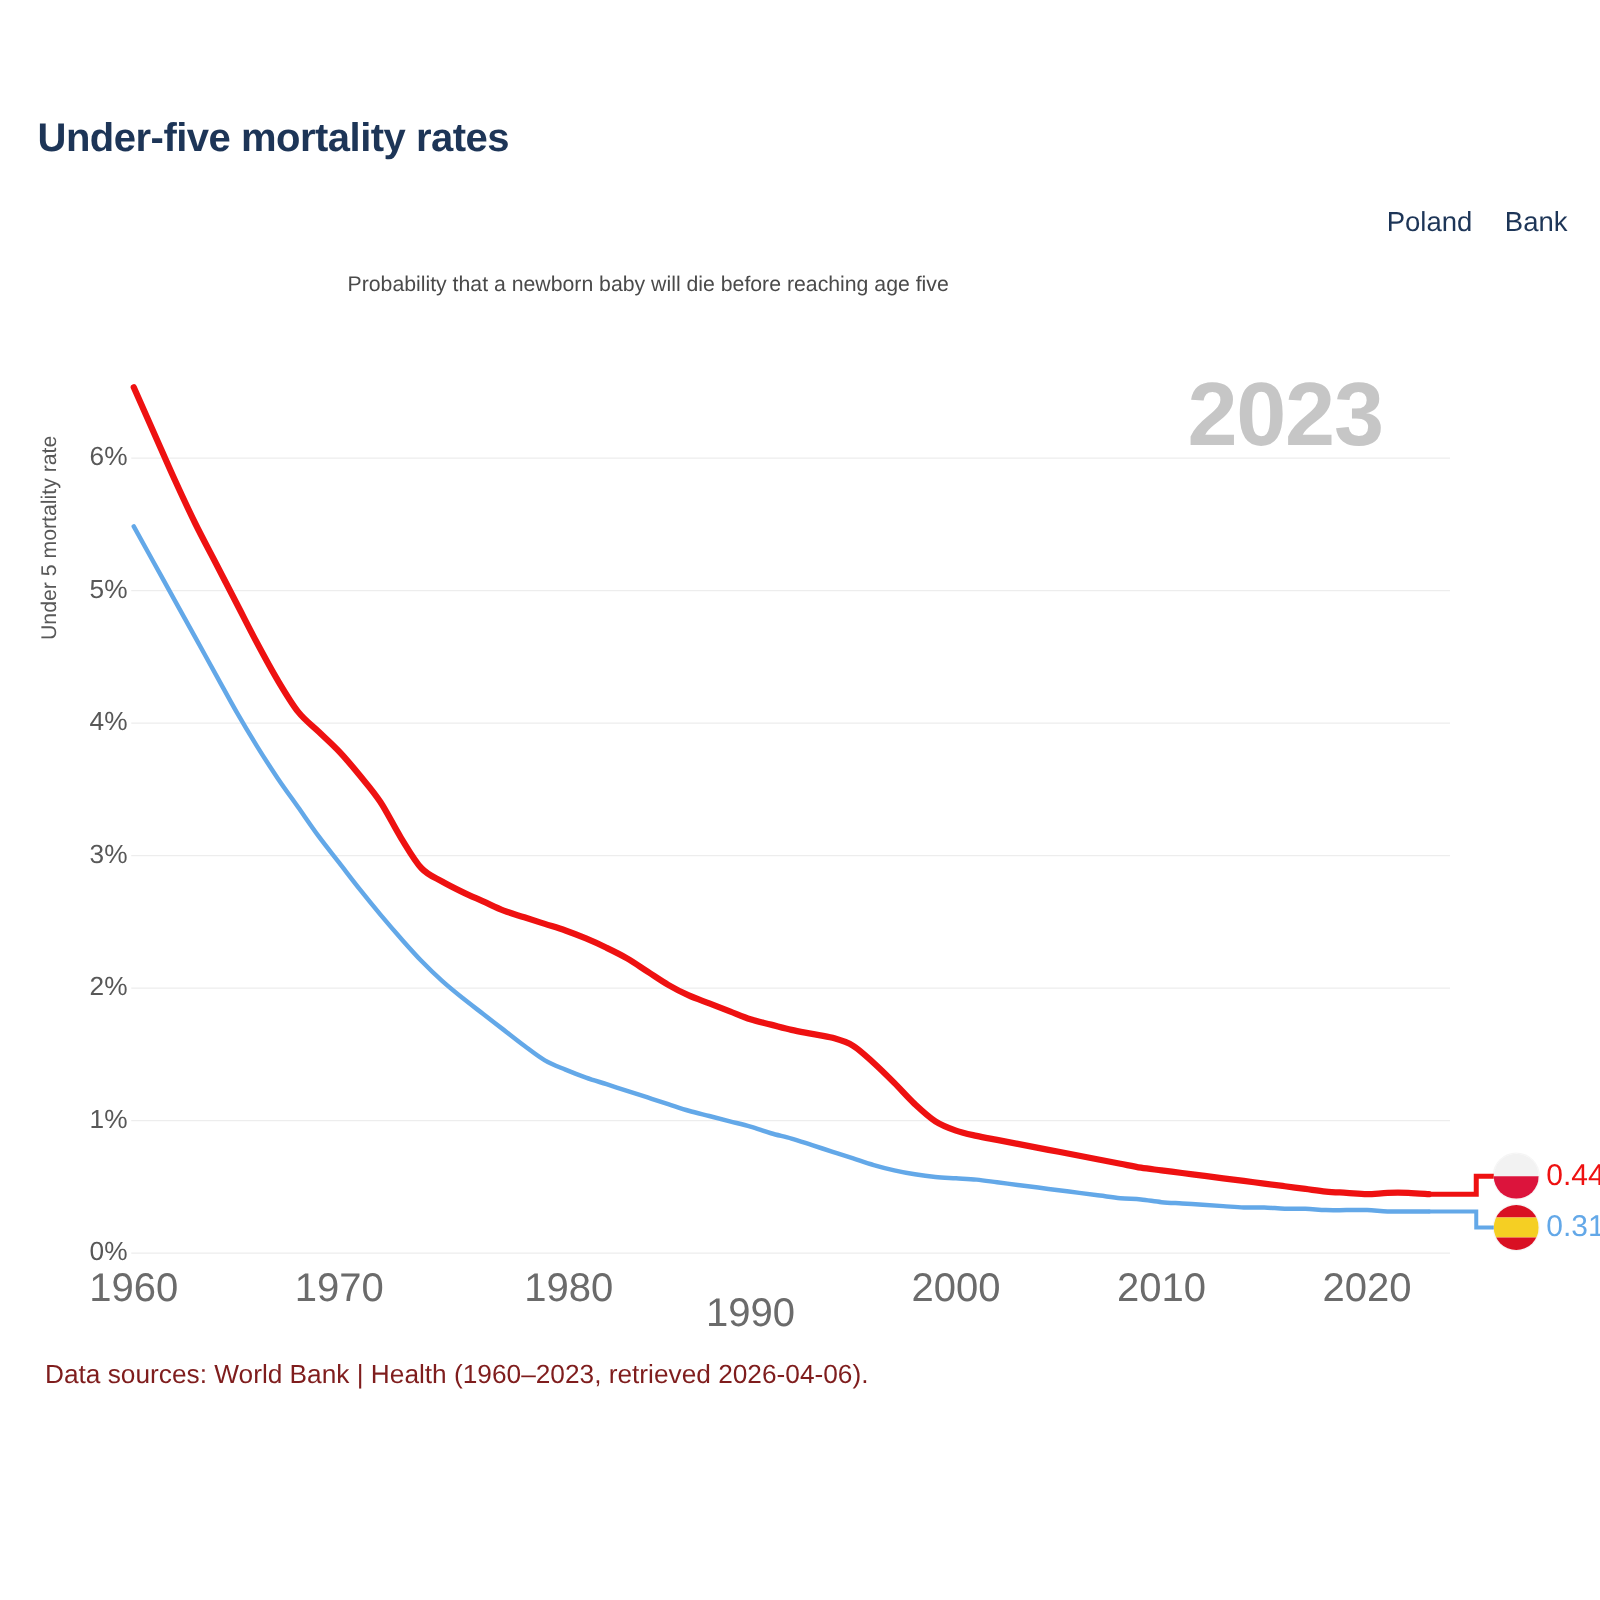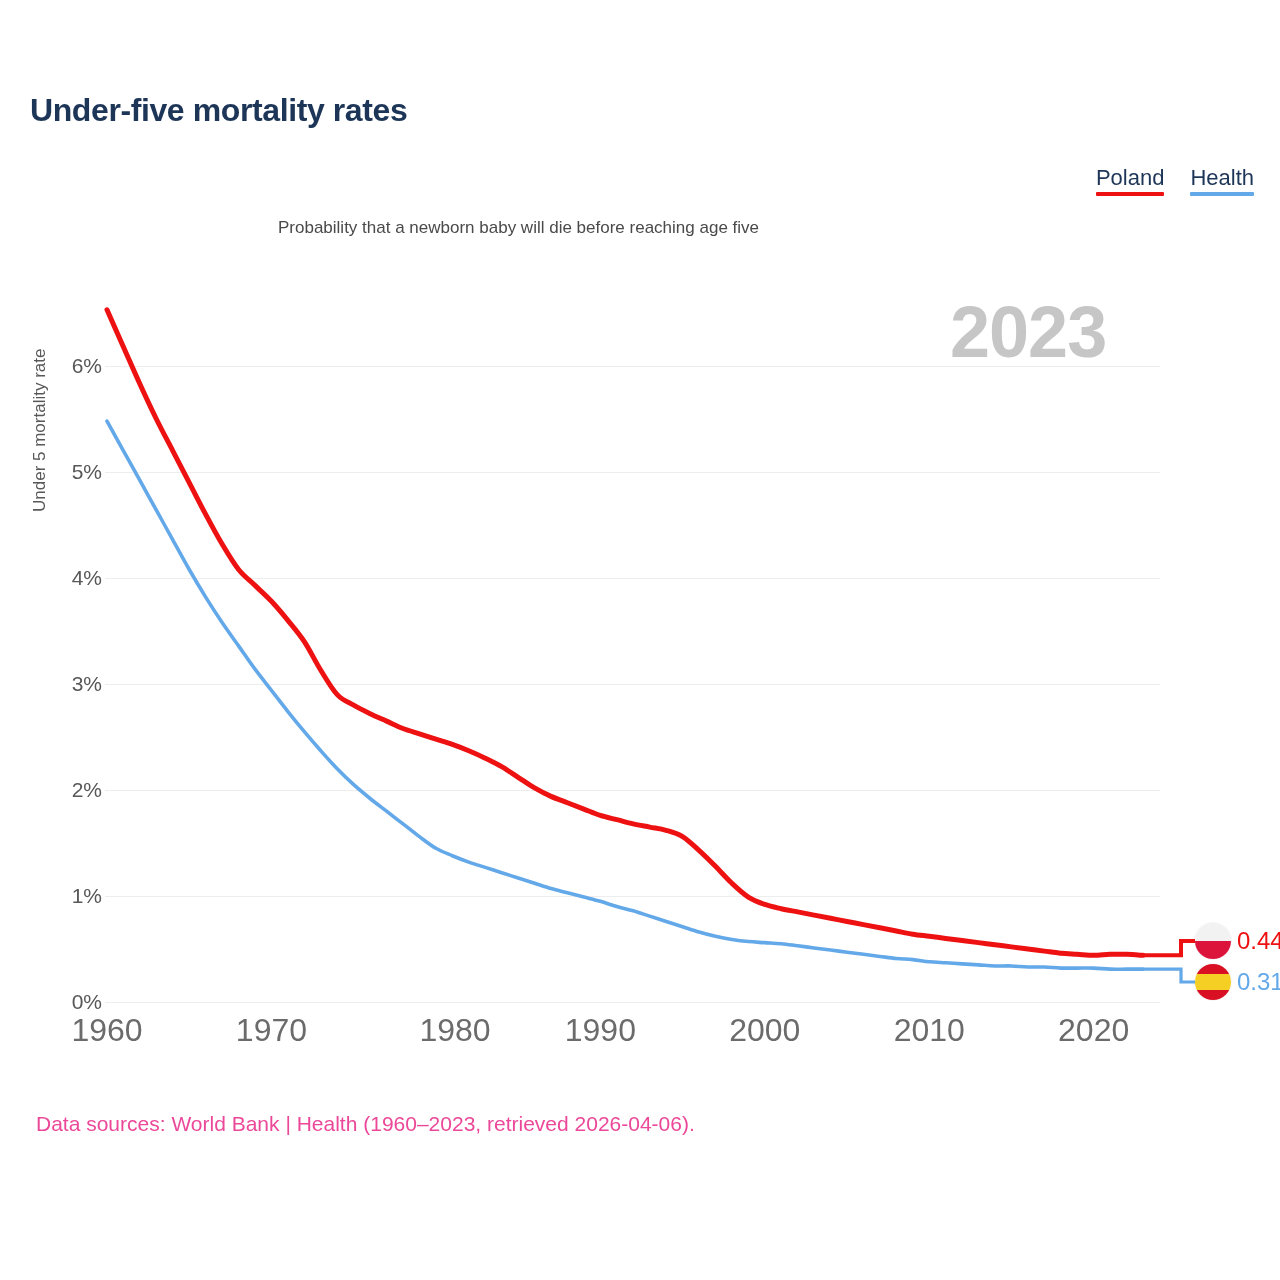--- a/index.html
+++ b/index.html
@@ -12,21 +12,21 @@
 
   .title{
     position:absolute;left:30px;top:92px;
     font-size:32px;font-weight:bold;color:#1d3557;
     letter-spacing:-0.4px;
   }
   .legend{
     position:absolute;right:26px;top:166px;
     display:flex;gap:26px;align-items:flex-end;
   }
-  .legend-item{display:flex;flex-direction:column;align-items:center;}
+  .legend-item{display:flex;flex-direction:row;align-items:center;}
   .legend-label{font-size:22px;color:#1d3557;line-height:1.05;}
   .legend-rule{height:4px;width:100%;margin-top:3px;border-radius:1px;}
 
   .subtitle{
     position:absolute;left:278px;top:218px;
     font-size:17px;color:#4a4a4a;
   }
 
   .watermark{
     position:absolute;left:950px;top:296px;
@@ -59,39 +59,39 @@
   .endpoint{position:absolute;display:flex;align-items:center;gap:6px;}
   .flag{
     width:36px;height:36px;border-radius:50%;overflow:hidden;
     flex:0 0 36px;position:relative;
     box-shadow:0 0 0 1px rgba(0,0,0,0.04);
   }
   .flag .band{position:absolute;left:0;width:100%;}
   .endval{font-size:24px;white-space:nowrap;}
 
   .footer{
-    position:absolute;left:36px;top:1108px;
-    font-size:21px;color:#ec4899;line-height:1.55;
+    position:absolute;left:36px;top:1084px;
+    font-size:21px;color:#7f1d1d;line-height:1.55;
   }
   .footer div{white-space:nowrap;}
 </style>
 </head>
 <body>
 
 <div id="chart-root">
 
   <div class="title">Under-five mortality rates</div>
 
   <div class="legend">
     <div class="legend-item">
       <span class="legend-label">Poland</span>
       <span class="legend-rule" style="background:#ee1111"></span>
     </div>
     <div class="legend-item">
-      <span class="legend-label">Health</span>
+      <span class="legend-label">Bank</span>
       <span class="legend-rule" style="background:#63a8e8"></span>
     </div>
   </div>
 
   <div class="subtitle">Probability that a newborn baby will die before reaching age five</div>
   <div class="watermark">2023</div>
 
   <div class="ylabel">Under 5 mortality rate</div>
 
   <div class="plot">
@@ -110,21 +110,21 @@
         <div class="ytick" style="top: 490px;">2%</div>
         <div class="ytick" style="top: 384px;">3%</div>
         <div class="ytick" style="top: 278px;">4%</div>
         <div class="ytick" style="top: 172px;">5%</div>
         <div class="ytick" style="top: 66px;">6%</div>
       </div>
     <div id="xticks">
         <div class="xtick" style="left: 2px;">1960</div>
         <div class="xtick" style="left: 166.444px;">1970</div>
         <div class="xtick" style="left: 350px;">1980</div>
-        <div class="xtick" style="left: 495.333px;">1990</div>
+        <div class="xtick" style="left: 495.333px; margin-top: 20px;">1990</div>
         <div class="xtick" style="left: 659.778px;">2000</div>
         <div class="xtick" style="left: 824.222px;">2010</div>
         <div class="xtick" style="left: 988.667px;">2020</div>
       </div>
     <svg class="lines" id="series-svg" width="1055" height="702">
         <path d="M2.00,9.82 C4.74,16.00 12.96,34.55 18.44,46.92 C23.93,59.29 29.41,72.01 34.89,84.02 C40.37,96.03 45.85,107.87 51.33,119.00 C56.81,130.13 62.30,140.20 67.78,150.80 C73.26,161.40 78.74,172.00 84.22,182.60 C89.70,193.20 95.19,204.15 100.67,214.40 C106.15,224.65 111.63,234.89 117.11,244.08 C122.59,253.27 128.07,262.63 133.56,269.52 C139.04,276.41 144.52,280.12 150.00,285.42 C155.48,290.72 160.96,295.49 166.44,301.32 C171.93,307.15 177.41,313.69 182.89,320.40 C188.37,327.11 193.85,333.30 199.33,341.60 C204.81,349.90 210.30,361.39 215.78,370.22 C221.26,379.05 226.74,388.77 232.22,394.60 C237.70,400.43 243.19,402.02 248.67,405.20 C254.15,408.38 259.63,411.03 265.11,413.68 C270.59,416.33 276.07,418.63 281.56,421.10 C287.04,423.57 292.52,426.40 298.00,428.52 C303.48,430.64 308.96,432.05 314.44,433.82 C319.93,435.59 325.41,437.35 330.89,439.12 C336.37,440.89 341.85,442.48 347.33,444.42 C352.81,446.36 358.30,448.48 363.78,450.78 C369.26,453.08 374.74,455.55 380.22,458.20 C385.70,460.85 391.19,463.50 396.67,466.68 C402.15,469.86 407.63,473.75 413.11,477.28 C418.59,480.81 424.07,484.70 429.56,487.88 C435.04,491.06 440.52,493.89 446.00,496.36 C451.48,498.83 456.96,500.60 462.44,502.72 C467.93,504.84 473.41,506.96 478.89,509.08 C484.37,511.20 489.85,513.67 495.33,515.44 C500.81,517.21 506.30,518.27 511.78,519.68 C517.26,521.09 522.74,522.68 528.22,523.92 C533.70,525.16 539.19,526.04 544.67,527.10 C550.15,528.16 555.63,528.69 561.11,530.28 C566.59,531.87 572.07,533.28 577.56,536.64 C583.04,540.00 588.52,545.47 594.00,550.42 C599.48,555.37 604.96,560.84 610.44,566.32 C615.93,571.80 621.41,578.16 626.89,583.28 C632.37,588.40 637.85,593.53 643.33,597.06 C648.81,600.59 654.30,602.54 659.78,604.48 C665.26,606.42 670.74,607.48 676.22,608.72 C681.70,609.96 687.19,610.84 692.67,611.90 C698.15,612.96 703.63,614.02 709.11,615.08 C714.59,616.14 720.07,617.20 725.56,618.26 C731.04,619.32 736.52,620.38 742.00,621.44 C747.48,622.50 752.96,623.56 758.44,624.62 C763.93,625.68 769.41,626.74 774.89,627.80 C780.37,628.86 785.85,629.92 791.33,630.98 C796.81,632.04 802.30,633.28 807.78,634.16 C813.26,635.04 818.74,635.57 824.22,636.28 C829.70,636.99 835.19,637.69 840.67,638.40 C846.15,639.11 851.63,639.81 857.11,640.52 C862.59,641.23 868.07,641.93 873.56,642.64 C879.04,643.35 884.52,644.05 890.00,644.76 C895.48,645.47 900.96,646.17 906.44,646.88 C911.93,647.59 917.41,648.29 922.89,649.00 C928.37,649.71 933.85,650.41 939.33,651.12 C944.81,651.83 950.30,652.71 955.78,653.24 C961.26,653.77 966.74,653.95 972.22,654.30 C977.70,654.65 983.19,655.36 988.67,655.36 C994.15,655.36 999.63,654.48 1005.11,654.30 C1010.59,654.12 1016.07,654.12 1021.56,654.30 C1027.04,654.48 1035.26,655.18 1038.00,655.36" fill="none" stroke="#ee1111" stroke-width="5" stroke-linecap="round" stroke-linejoin="round"></path>
         <path d="M2.00,121.12 C4.74,126.07 12.96,140.91 18.44,150.80 C23.93,160.69 29.41,170.59 34.89,180.48 C40.37,190.37 45.85,200.27 51.33,210.16 C56.81,220.05 62.30,229.95 67.78,239.84 C73.26,249.73 78.74,259.98 84.22,269.52 C89.70,279.06 95.19,288.25 100.67,297.08 C106.15,305.91 111.63,314.39 117.11,322.52 C122.59,330.65 128.07,338.07 133.56,345.84 C139.04,353.61 144.52,361.74 150.00,369.16 C155.48,376.58 160.96,383.29 166.44,390.36 C171.93,397.43 177.41,404.67 182.89,411.56 C188.37,418.45 193.85,425.16 199.33,431.70 C204.81,438.24 210.30,444.60 215.78,450.78 C221.26,456.96 226.74,463.15 232.22,468.80 C237.70,474.45 243.19,479.75 248.67,484.70 C254.15,489.65 259.63,494.06 265.11,498.48 C270.59,502.90 276.07,506.96 281.56,511.20 C287.04,515.44 292.52,519.68 298.00,523.92 C303.48,528.16 308.96,532.58 314.44,536.64 C319.93,540.70 325.41,545.12 330.89,548.30 C336.37,551.48 341.85,553.42 347.33,555.72 C352.81,558.02 358.30,560.14 363.78,562.08 C369.26,564.02 374.74,565.61 380.22,567.38 C385.70,569.15 391.19,570.91 396.67,572.68 C402.15,574.45 407.63,576.21 413.11,577.98 C418.59,579.75 424.07,581.51 429.56,583.28 C435.04,585.05 440.52,586.99 446.00,588.58 C451.48,590.17 456.96,591.41 462.44,592.82 C467.93,594.23 473.41,595.65 478.89,597.06 C484.37,598.47 489.85,599.71 495.33,601.30 C500.81,602.89 506.30,605.01 511.78,606.60 C517.26,608.19 522.74,609.25 528.22,610.84 C533.70,612.43 539.19,614.37 544.67,616.14 C550.15,617.91 555.63,619.67 561.11,621.44 C566.59,623.21 572.07,624.97 577.56,626.74 C583.04,628.51 588.52,630.45 594.00,632.04 C599.48,633.63 604.96,635.04 610.44,636.28 C615.93,637.52 621.41,638.58 626.89,639.46 C632.37,640.34 637.85,641.05 643.33,641.58 C648.81,642.11 654.30,642.29 659.78,642.64 C665.26,642.99 670.74,643.17 676.22,643.70 C681.70,644.23 687.19,645.11 692.67,645.82 C698.15,646.53 703.63,647.23 709.11,647.94 C714.59,648.65 720.07,649.35 725.56,650.06 C731.04,650.77 736.52,651.47 742.00,652.18 C747.48,652.89 752.96,653.59 758.44,654.30 C763.93,655.01 769.41,655.71 774.89,656.42 C780.37,657.13 785.85,658.01 791.33,658.54 C796.81,659.07 802.30,659.07 807.78,659.60 C813.26,660.13 818.74,661.19 824.22,661.72 C829.70,662.25 835.19,662.43 840.67,662.78 C846.15,663.13 851.63,663.49 857.11,663.84 C862.59,664.19 868.07,664.55 873.56,664.90 C879.04,665.25 884.52,665.78 890.00,665.96 C895.48,666.14 900.96,665.78 906.44,665.96 C911.93,666.14 917.41,666.84 922.89,667.02 C928.37,667.20 933.85,666.84 939.33,667.02 C944.81,667.20 950.30,667.90 955.78,668.08 C961.26,668.26 966.74,668.08 972.22,668.08 C977.70,668.08 983.19,667.90 988.67,668.08 C994.15,668.26 999.63,668.96 1005.11,669.14 C1010.59,669.32 1016.07,669.14 1021.56,669.14 C1027.04,669.14 1035.26,669.14 1038.00,669.14" fill="none" stroke="#63a8e8" stroke-width="3.6" stroke-linecap="round" stroke-linejoin="round"></path>
         <path d="M1038.00,655.36 H1076.00 V641.00 H1090.00" fill="none" stroke="#ee1111" stroke-width="4"></path>
         <path d="M1038.00,669.14 H1076.00 V682.00 H1090.00" fill="none" stroke="#63a8e8" stroke-width="3.2"></path>
       </svg>

